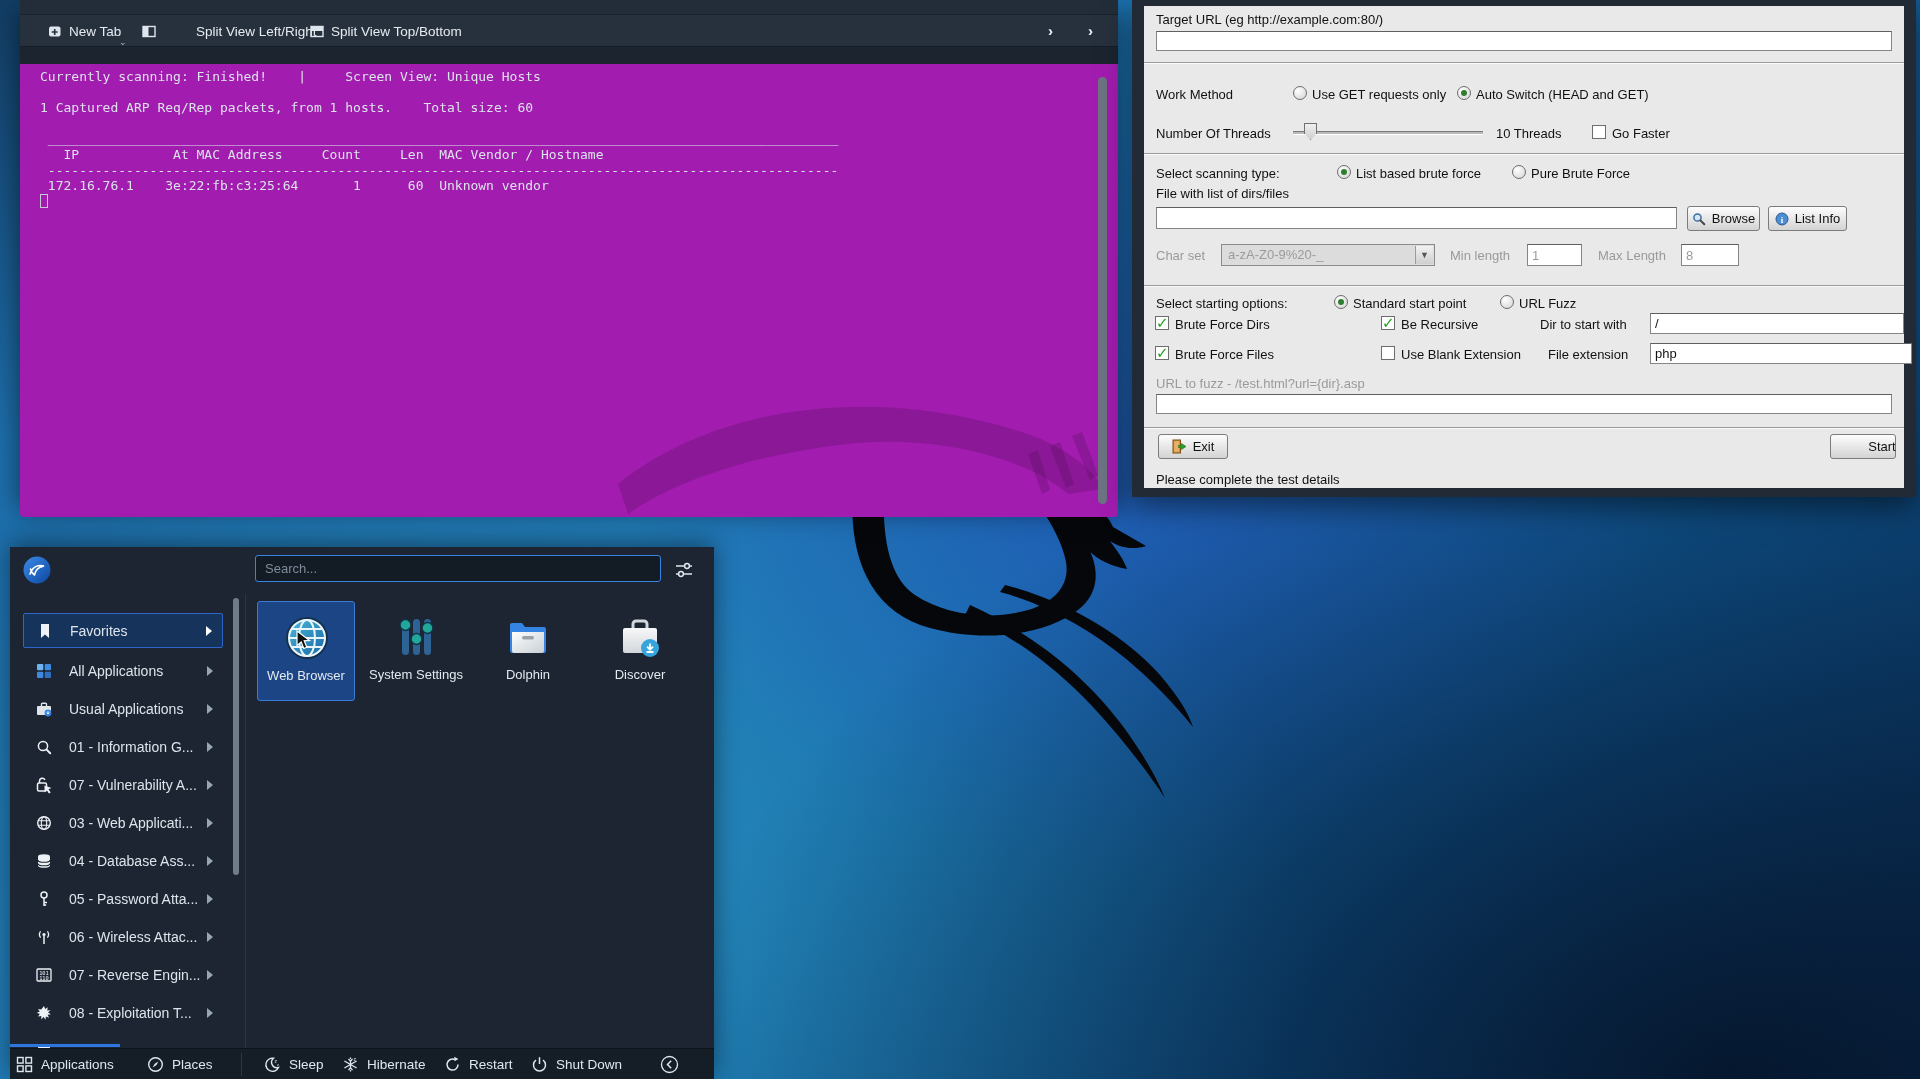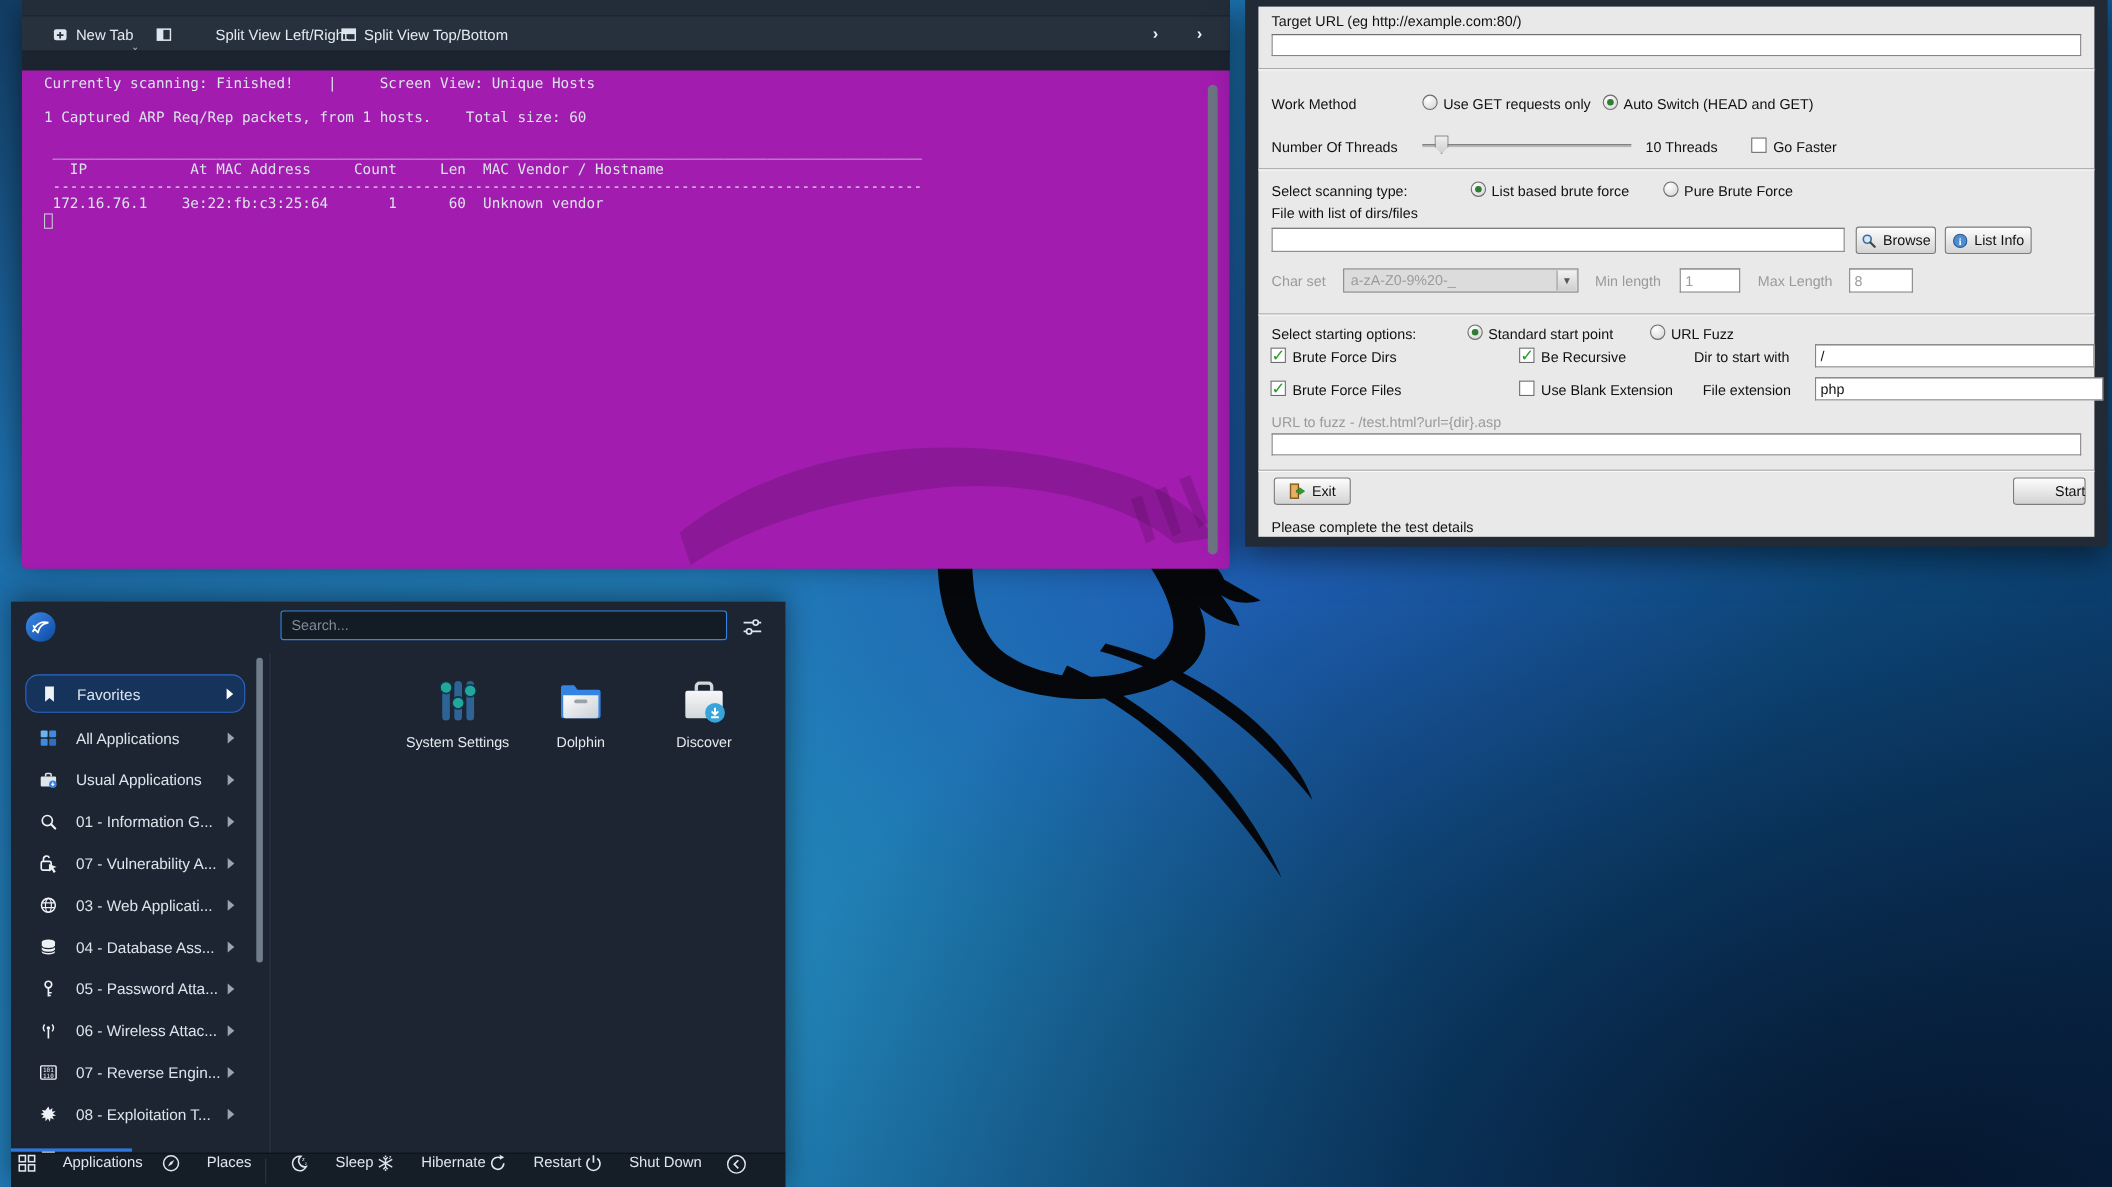--- a/index.html
+++ b/index.html
@@ -65,33 +65,33 @@
 
   
   #menu { position:absolute; left:10px; top:547px; width:704px; height:532px; z-index:3;
     background:#1c2531; box-shadow:0 -4px 24px rgba(0,0,0,.45); color:#dde4ec; overflow:hidden; }
   #menu-search { position:absolute; left:245px; top:8px; width:406px; height:27px; background:rgba(9,15,23,.45);
     border:1px solid #3584e4; border-radius:3px; color:#dde4ec; font-size:13px; padding:0 9px; outline:none;
     font-family:"Liberation Sans",sans-serif; }
   #menu-search::placeholder { color:#7f8c9b; }
   #menu-sidebar-divider { position:absolute; left:235px; top:47px; width:1px; height:454px; background:#2b3644; }
   #menu-scrollbar { position:absolute; left:223px; top:51px; width:6px; height:277px; background:#707c8a; border-radius:3px; }
-  .side-item { position:absolute; left:13px; width:200px; height:35px; display:flex; align-items:center; border-radius:12px; }
+  .side-item { position:absolute; left:13px; width:200px; height:35px; display:flex; align-items:center; border-radius:2px; }
   .side-item .s-ico { position:absolute; left:12px; width:18px; height:18px; }
   .side-item .s-label { position:absolute; left:46px; font-size:14px; white-space:nowrap; }
   .side-item .s-chev { position:absolute; right:10px; width:0; height:0; border-left:6px solid #98a5b3; border-top:5px solid transparent; border-bottom:5px solid transparent; }
   .side-item.active { background:#16335c; border:1px solid #2e66c8; }
   .side-item.active .s-chev { border-left-color:#fff; }
   .app-tile { position:absolute; top:54px; width:98px; height:100px; border-radius:3px; }
   .app-tile.selected { background:#1c4586; border:1px solid #3a7bd5; }
   .app-tile .t-ico { position:absolute; left:27px; top:14px; width:44px; height:44px; }
   .app-tile .t-label { position:absolute; left:2px; right:2px; top:66px; text-align:center; font-size:13px; line-height:15px; color:#e3e9ef; }
   #menu-footer { position:absolute; left:0; top:501px; width:704px; height:31px; background:#151d27; border-top:1px solid #0d131b; }
   #footer-indicator { position:absolute; left:0; top:497px; width:110px; height:3px; background:#2d76dd; }
-  .f-item { position:absolute; top:0; height:31px; display:flex; gap:24px; color:#e0e6ed; font-size:13.5px; }
+  .f-item { position:absolute; top:0; height:31px; display:flex; align-items:center; gap:8px; color:#e0e6ed; font-size:13.5px; }
   #footer-divider { position:absolute; left:231px; top:4px; width:1px; height:23px; background:#2b3644; }
 
   svg { display:block; }
 </style>
 </head>
 <body>
 
 <div id="wallpaper"></div>
 
 <svg id="dragon" width="1920" height="1079" viewBox="0 0 1920 1079">
@@ -380,20 +380,41 @@
     </svg>
     <span class="s-label">08 - Exploitation T...</span>
       <span class="s-chev"></span>
   </div>
   <div class="side-item" style="top:486px;">
     <svg class="s-ico" viewBox="0 0 18 18">
       <path d="M3 4 q6 -3 12 0 q0.5 6 -6 10 q-6.5 -4 -6 -10 Z" fill="#eef2f7"></path>
     </svg>
   </div>
 
+  <div class="app-tile selected" style="left:247px;">
+    <svg class="t-ico" viewBox="-22 -22 44 44">
+      <defs>
+          <linearGradient id="gww" x1="0" y1="0" x2="1" y2="1">
+        <stop offset="0" stop-color="#49b8d8"></stop>
+            <stop offset="1" stop-color="#1a67a6"></stop>
+      </linearGradient>
+        </defs>
+      <circle r="21" fill="#13314d"></circle>
+      <circle r="18" fill="url(#gww)"></circle>
+      <g stroke="#eaf5fb" stroke-width="2" fill="none">
+        <circle r="18"></circle>
+          <ellipse rx="8" ry="18"></ellipse>
+          <path d="M-18 0 H18 M-15.6 -9 H15.6 M-15.6 9 H15.6"></path>
+      </g>
+    </svg>
+    <svg style="position:absolute; left:38px; top:28px;" width="17" height="21" viewBox="0 0 17 21">
+      <path d="M1 1 L1 15.5 L5.2 12 L7.8 18.5 L10.8 17.2 L8.2 10.8 L13.6 10.4 Z" fill="#101010" stroke="#fff" stroke-width="1.2"></path>
+    </svg>
+    <span class="t-label">Web Browser</span>
+  </div>
 
   <div class="app-tile" style="left:357px;">
     <svg class="t-ico" viewBox="0 0 44 44">
       <g fill="#2e6396">
         <rect x="8" y="4" width="7" height="36" rx="3.5"></rect>
           <rect x="19" y="4" width="7" height="36" rx="3.5"></rect>
           <rect x="30" y="4" width="7" height="36" rx="3.5"></rect>
       </g>
       <circle cx="11.5" cy="10" r="5.5" fill="#22a79b" stroke="#123247" stroke-width="1.5"></circle>
       <circle cx="22.5" cy="24" r="5.5" fill="#22a79b" stroke="#123247" stroke-width="1.5"></circle>

